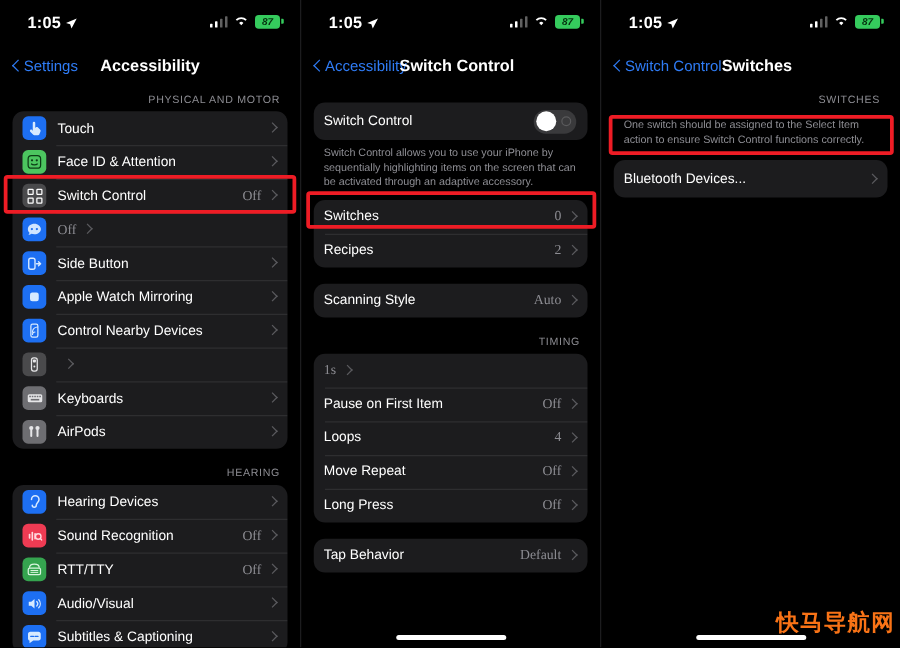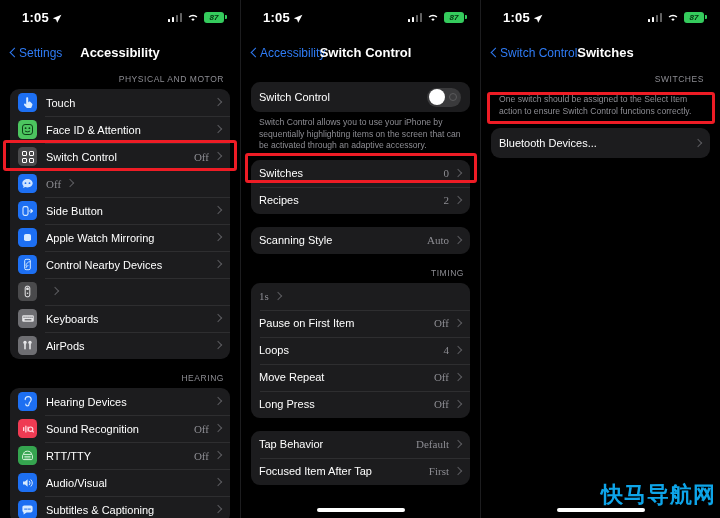--- a/index.html
+++ b/index.html
@@ -129,21 +129,21 @@
 
   
   .home-ind {
     position: absolute; bottom: 6px; left: 50%; transform: translateX(-50%);
     width: 88px; height: 4px; border-radius: 2px; background: #fff;
   }
 
   
   .watermark {
     position: absolute; right: 4px; bottom: 8px; z-index: 40;
-    color: #0ea5e9; font-size: 22px; font-weight: bold;
+    color: #f97316; font-size: 18px; font-weight: bold;
     letter-spacing: 1px; font-family: Liberation Serif, serif;
     text-shadow: 1px 1px 0 #000, -1px -1px 0 #000;
   }
 
   
   .g-grid { display: grid; grid-template-columns: 1fr 1fr; gap: 2px; }
   .g-grid b { display: block; width: 5px; height: 5px; border: 1.2px solid #fff; border-radius: 1px; }
 </style>
 </head>
 <body>
@@ -492,25 +492,20 @@
         </div>
       </div>
 
       <div style="height:13px"></div>
       <div class="group">
         <div class="row no-icon">
           <span class="row-label">Tap Behavior</span>
           <span class="row-value">Default</span>
           <span class="chev"></span>
         </div>
-        <div class="row no-icon">
-          <span class="row-label">Focused Item After Tap</span>
-          <span class="row-value">First</span>
-          <span class="chev"></span>
-        </div>
       </div>
     </div>
 
     <div class="hl" style="left:4px; top:153px; width:232px; height:30px;"></div>
     <div class="home-ind"></div>
   </div>
 
   <div class="phone">
     <div class="statusbar">
       <div class="sb-time">

